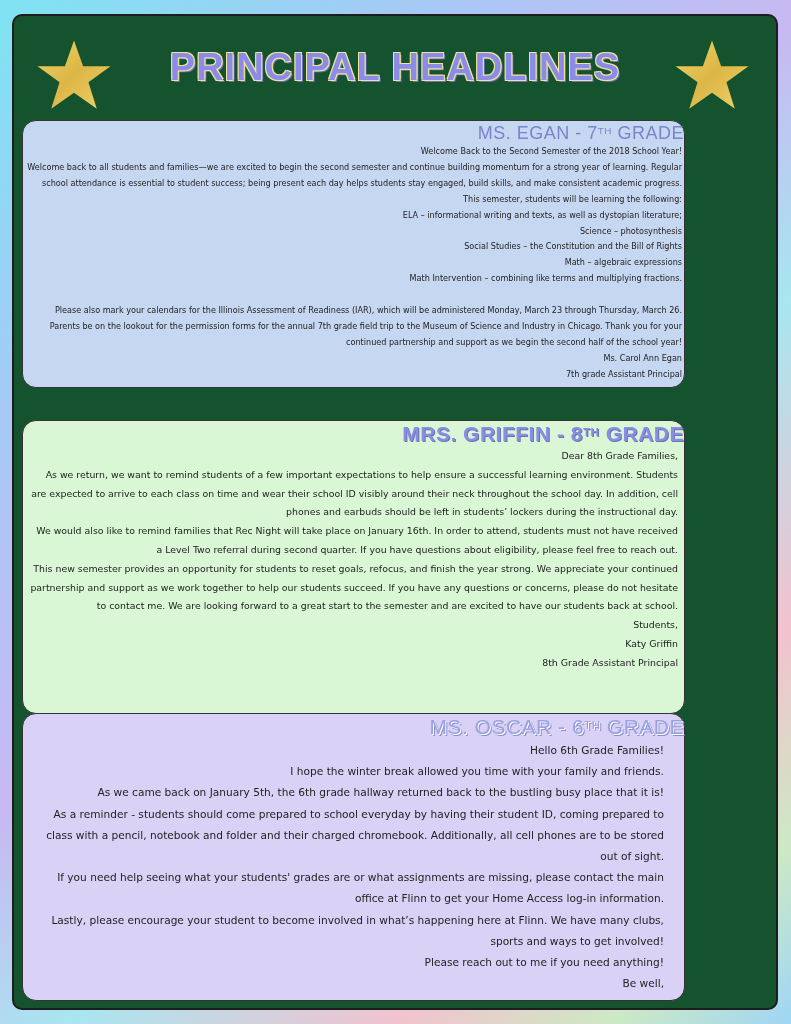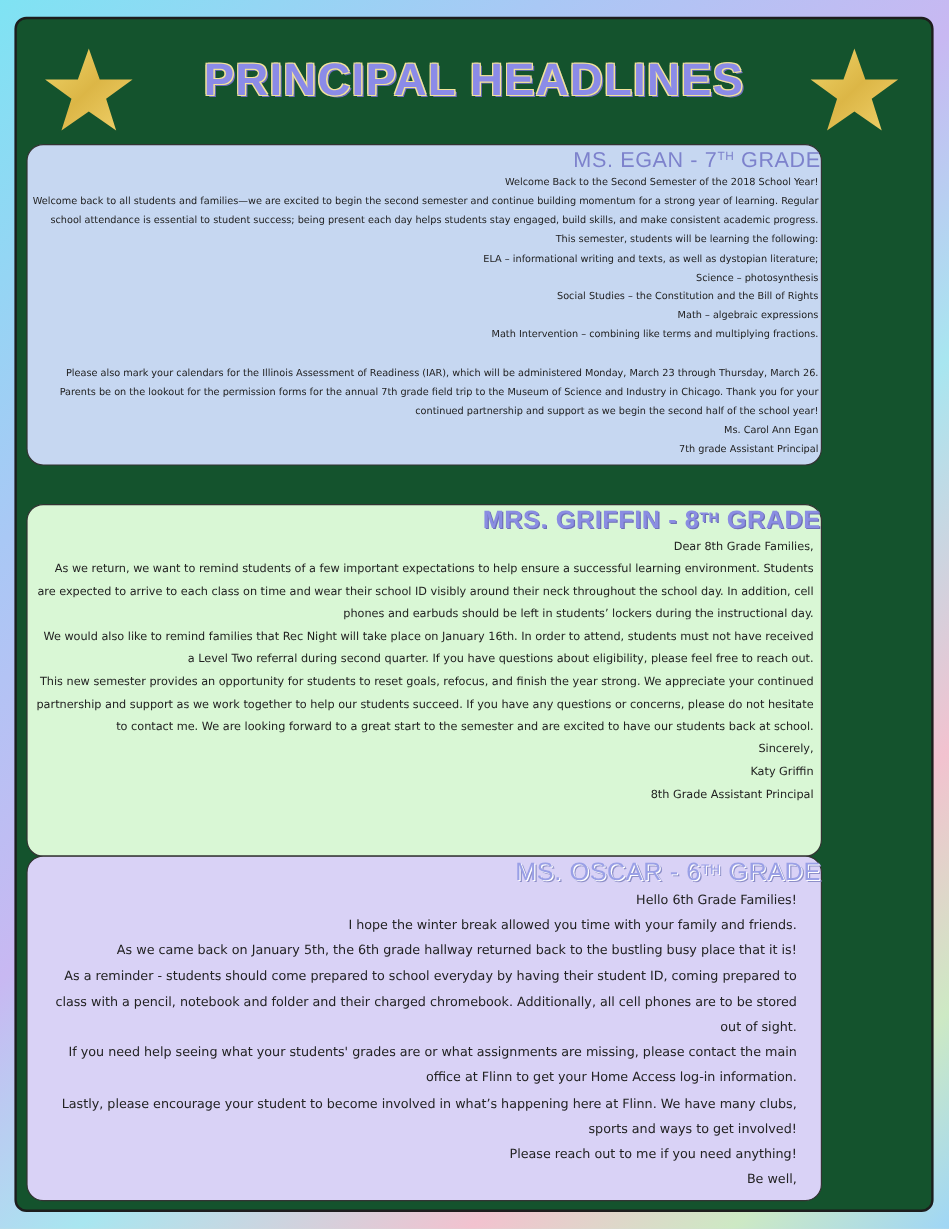--- a/index.html
+++ b/index.html
@@ -77,21 +77,21 @@
     <p>Ms. Carol Ann Egan</p>
     <p>7th grade Assistant Principal</p>
   </div>
 
   <div class="card green">
     <h2><span>MRS. GRIFFIN - 8</span><sup>TH</sup><span> GRADE</span></h2>
     <p>Dear 8th Grade Families,</p>
     <p>As we return, we want to remind students of a few important expectations to help ensure a successful learning environment. Students are expected to arrive to each class on time and wear their school ID visibly around their neck throughout the school day. In addition, cell phones and earbuds should be left in students’ lockers during the instructional day.</p>
     <p>We would also like to remind families that Rec Night will take place on January 16th. In order to attend, students must not have received a Level Two referral during second quarter. If you have questions about eligibility, please feel free to reach out.</p>
     <p>This new semester provides an opportunity for students to reset goals, refocus, and finish the year strong. We appreciate your continued partnership and support as we work together to help our students succeed. If you have any questions or concerns, please do not hesitate to contact me. We are looking forward to a great start to the semester and are excited to have our students back at school.</p>
-    <p>Sincerely,</p>
+    <p>Students,</p>
     <p>Katy Griffin</p>
     <p>8th Grade Assistant Principal</p>
   </div>
 
   <div class="card purple">
     <h2><span>MS. OSCAR - 6</span><sup>TH</sup><span> GRADE</span></h2>
     <p>Hello 6th Grade Families!</p>
     <p>I hope the winter break allowed you time with your family and friends.</p>
     <p>As we came back on January 5th, the 6th grade hallway returned back to the bustling busy place that it is!</p>
     <p>As a reminder - students should come prepared to school everyday by having their student ID, coming prepared to class with a pencil, notebook and folder and their charged chromebook. Additionally, all cell phones are to be stored out of sight.</p>

